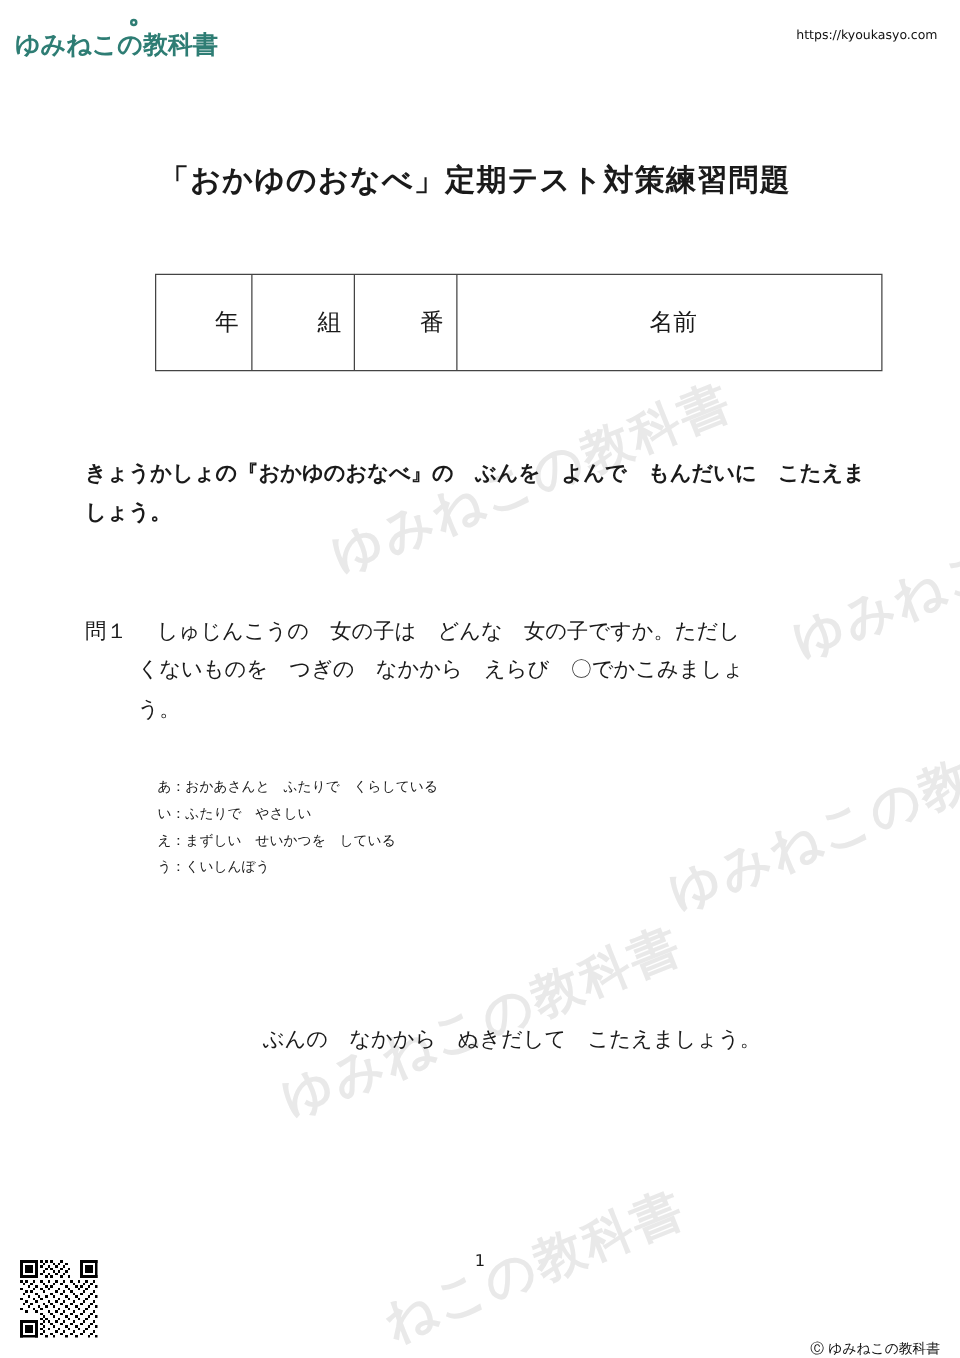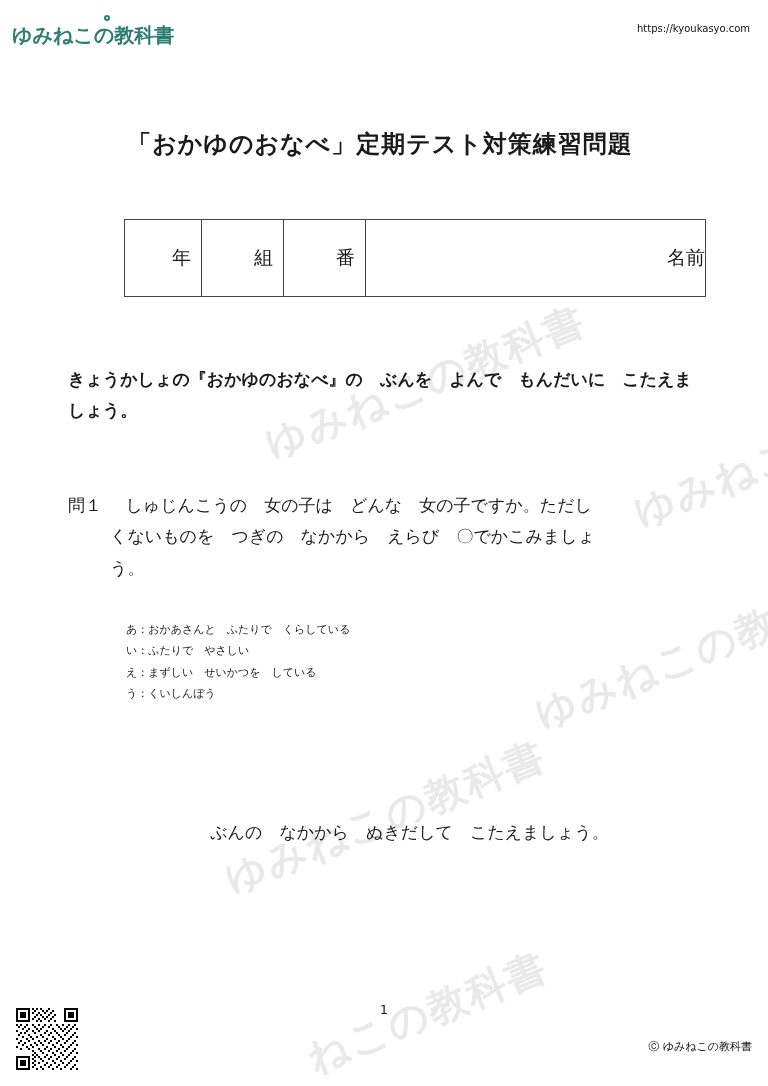--- a/index.html
+++ b/index.html
@@ -103,21 +103,21 @@
     display: flex;
     align-items: center;
     font-size: 19px;
   }
   .name-cell.year { width: 77px; justify-content: flex-end; padding-right: 10px; }
   .name-cell.group { width: 82px; justify-content: flex-end; padding-right: 10px; }
   .name-cell.number { width: 82px; justify-content: flex-end; padding-right: 10px; }
   .name-cell.namelabel {
     flex: 1;
     border-right: none;
-    justify-content: flex-end;
+    justify-content: center;
     padding-left: 6px;
   }
 
   
   .intro {
     position: absolute;
     top: 364px;
     left: 68px;
     width: 640px;
     font-size: 17px;
@@ -146,21 +146,21 @@
   .page-number {
     position: absolute;
     top: 1002px;
     left: 0;
     width: 768px;
     text-align: center;
     font-size: 13px;
   }
   .copyright {
     position: absolute;
-    bottom: 32px;
+    bottom: 0;
     right: 16px;
     font-size: 11px;
     color: #111;
   }
   .qr {
     position: absolute;
     bottom: 16px;
     left: 16px;
     width: 62px;
     height: 62px;

